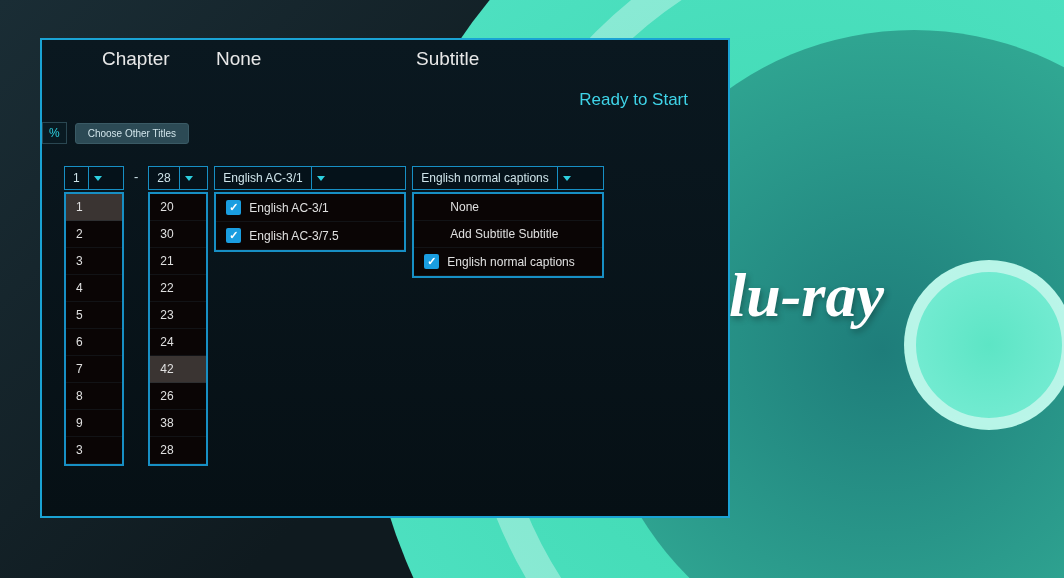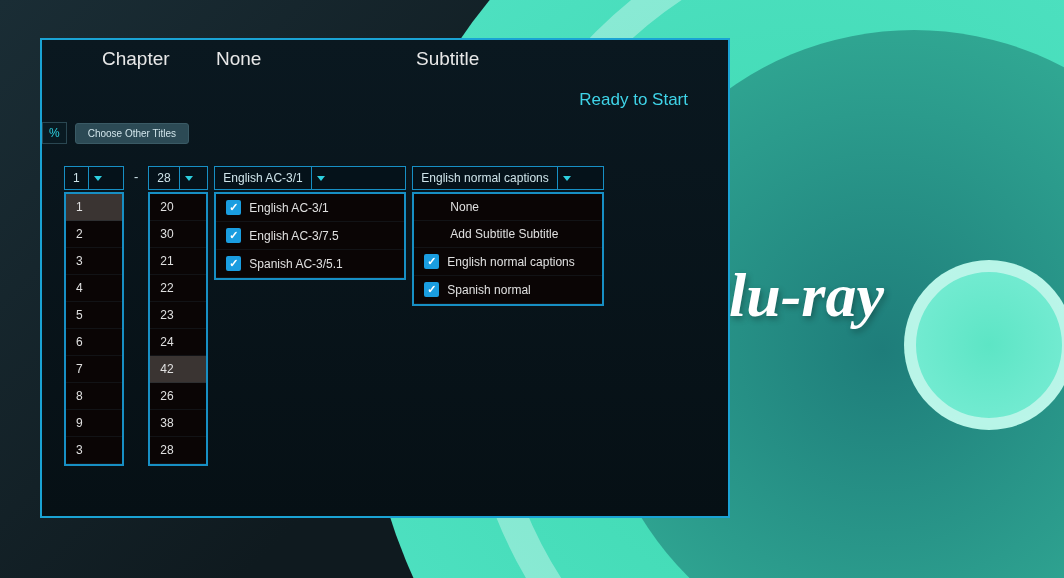--- a/index.html
+++ b/index.html
@@ -264,43 +264,35 @@
       </div>
       <div class="dropdown-list audio-list" id="audio-list">
           <div class="list-item">
             <span class="chk"></span>
             <span>English AC-3/1</span>
           </div>
           <div class="list-item">
             <span class="chk"></span>
             <span>English AC-3/7.5</span>
           </div>
-          <div class="list-item">
-            <span class="chk"></span>
-            <span>Spanish AC-3/5.1</span>
-          </div>
         </div>
     </div>
 
     <div class="dropdown-anchor">
       <div class="sel-box subtitle-sel">
         <span class="sel-text">English normal captions</span>
         <span class="sel-arrow"></span>
       </div>
       <div class="dropdown-list subtitle-list" id="subtitle-list">
           <div class="list-item no-chk">
             <span>None</span>
           </div>
           <div class="list-item no-chk">
             <span>Add Subtitle Subtitle</span>
           </div>
           <div class="list-item">
             <span class="chk"></span>
             <span>English normal captions</span>
           </div>
-          <div class="list-item">
-            <span class="chk"></span>
-            <span>Spanish normal</span>
-          </div>
         </div>
     </div>
   </div>
 </div>
 
 </body></html>

